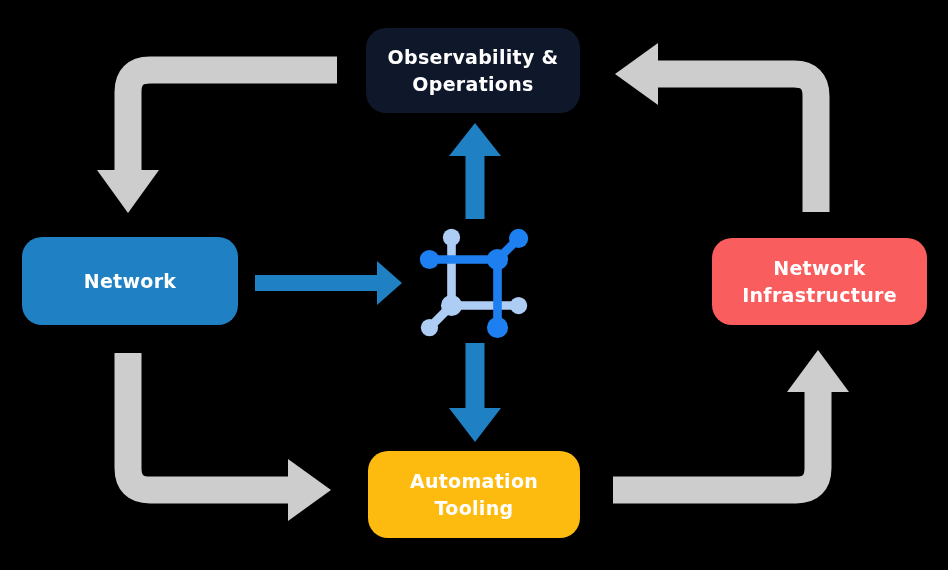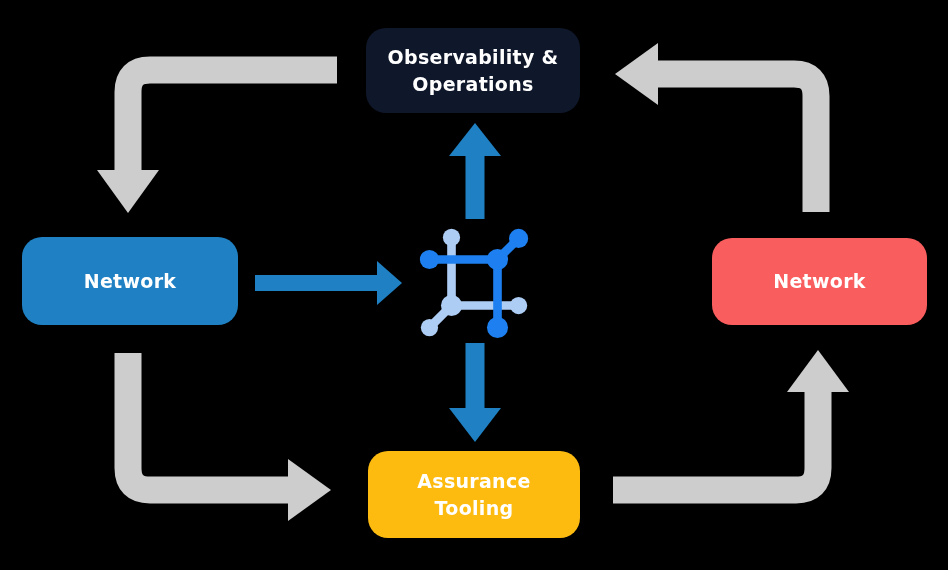--- a/index.html
+++ b/index.html
@@ -88,24 +88,25 @@
     <div>Observability &amp;</div>
     <div>Operations</div>
   </div>
 
   <div class="node node-operations" style="background-color: rgb(31, 129, 195);">
     <div>Network</div>
   </div>
 
   <div class="node node-infrastructure" style="background-color: rgb(249, 93, 93);">
     <div>Network</div>
+    <div>Infrastructure</div>
   </div>
 
   <div class="node node-automation" style="background-color: rgb(253, 187, 16);">
-    <div>Assurance</div>
+    <div>Automation</div>
     <div>Tooling</div>
   </div>
 
   <svg class="center-icon" viewBox="0 0 120 120" xmlns="http://www.w3.org/2000/svg">
 
     <line class="icon-light-line" x1="36" y1="14" x2="36" y2="84"></line>
     <line class="icon-light-line" x1="36" y1="84" x2="105" y2="84"></line>
     <line class="icon-light-line" x1="36" y1="84" x2="14" y2="106"></line>
     <circle class="icon-light-dot" cx="36" cy="13" r="9"></circle>
     <circle class="icon-light-dot" cx="36" cy="84" r="11"></circle>

